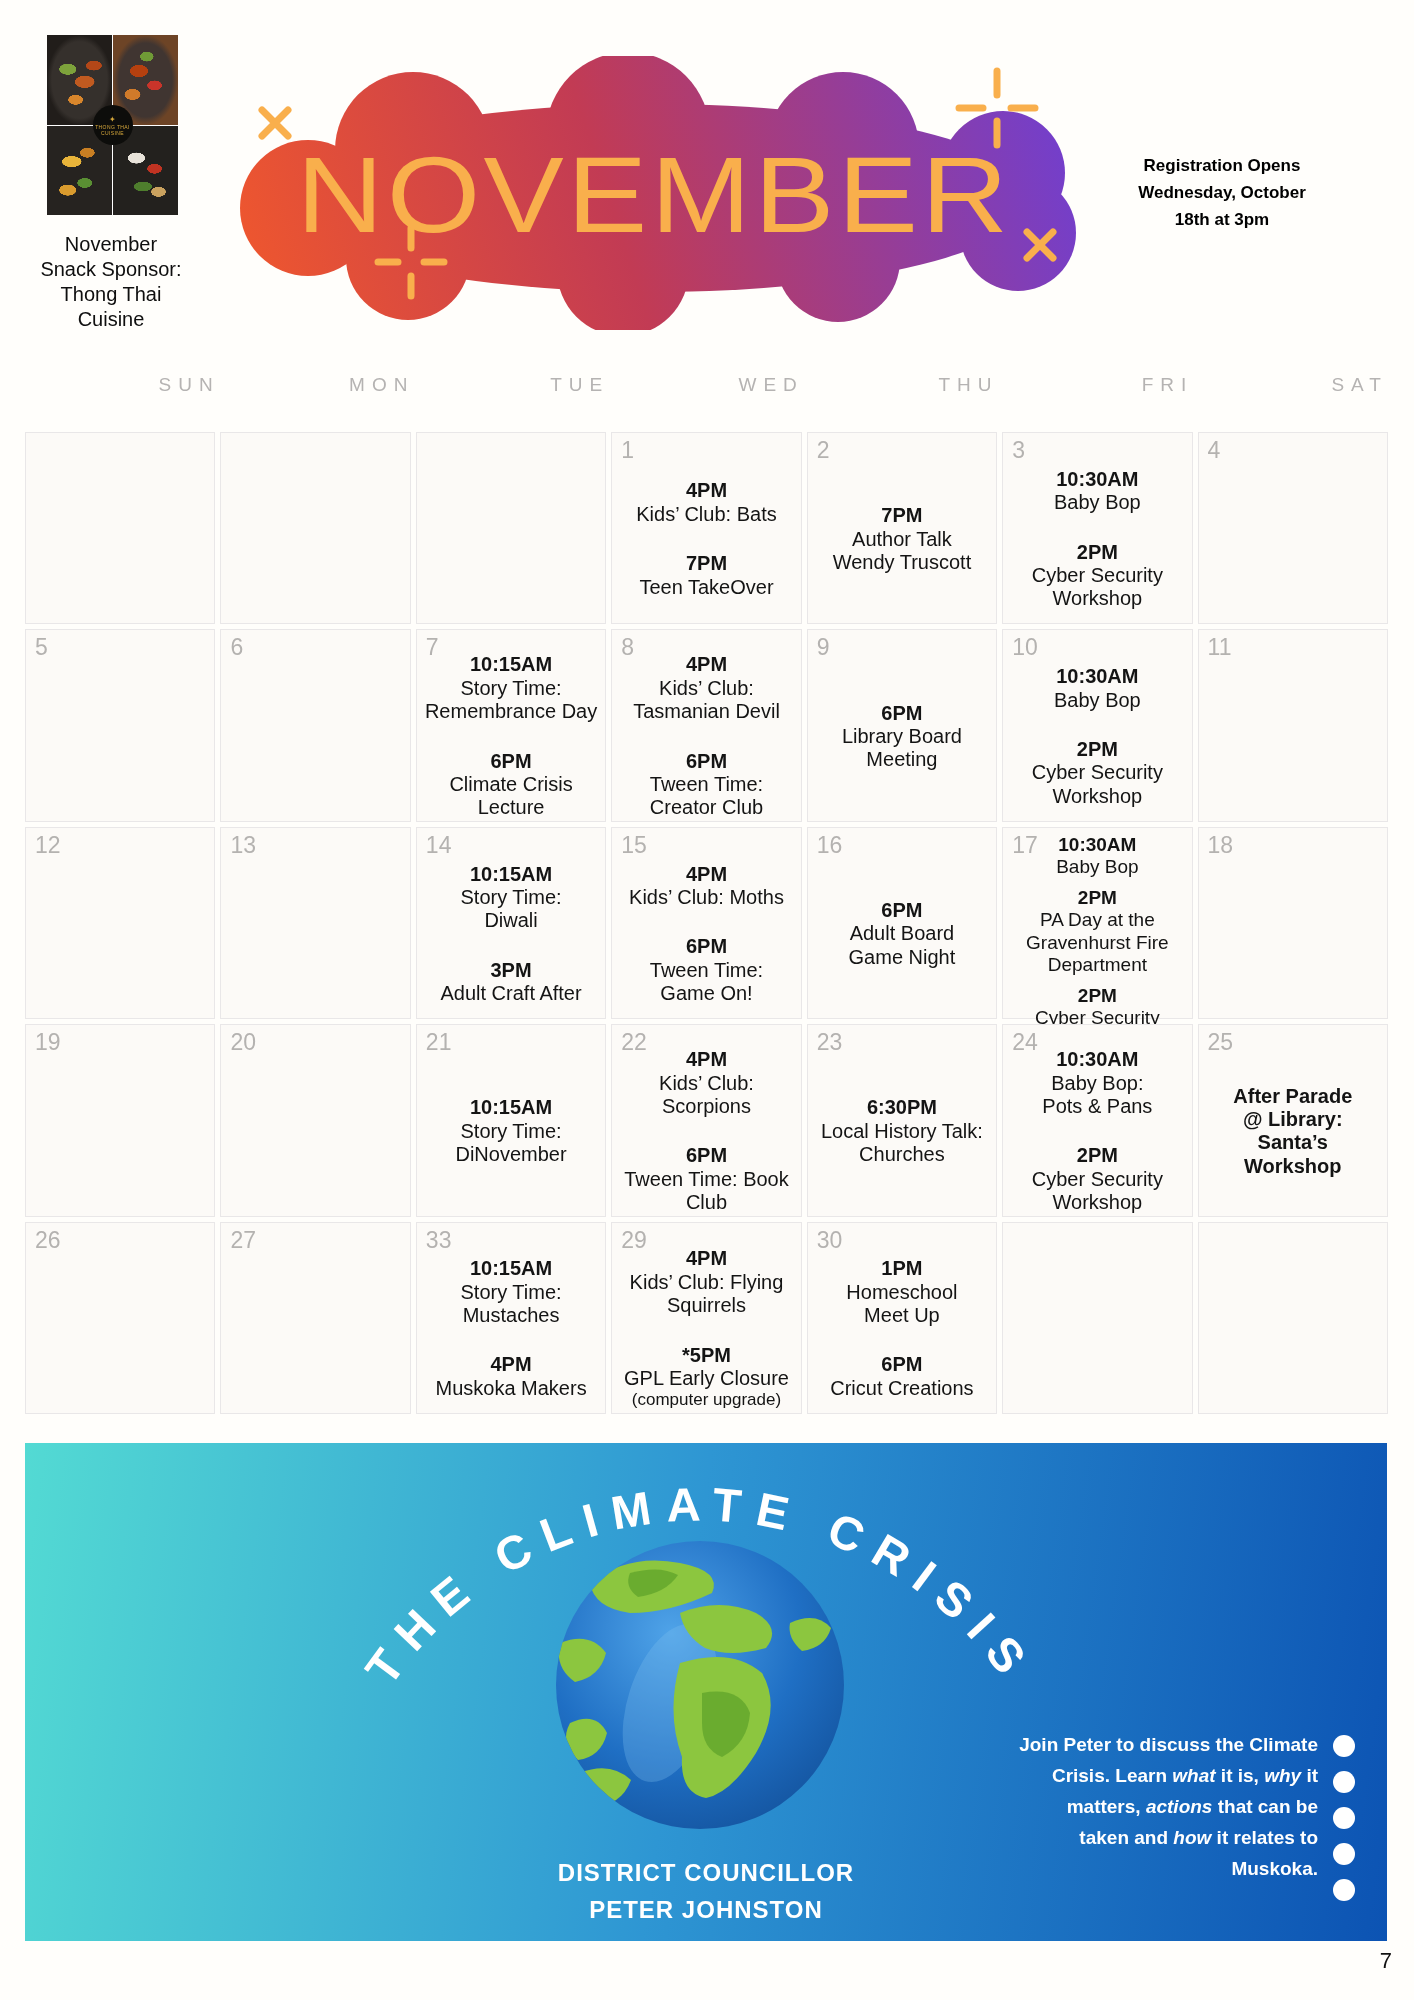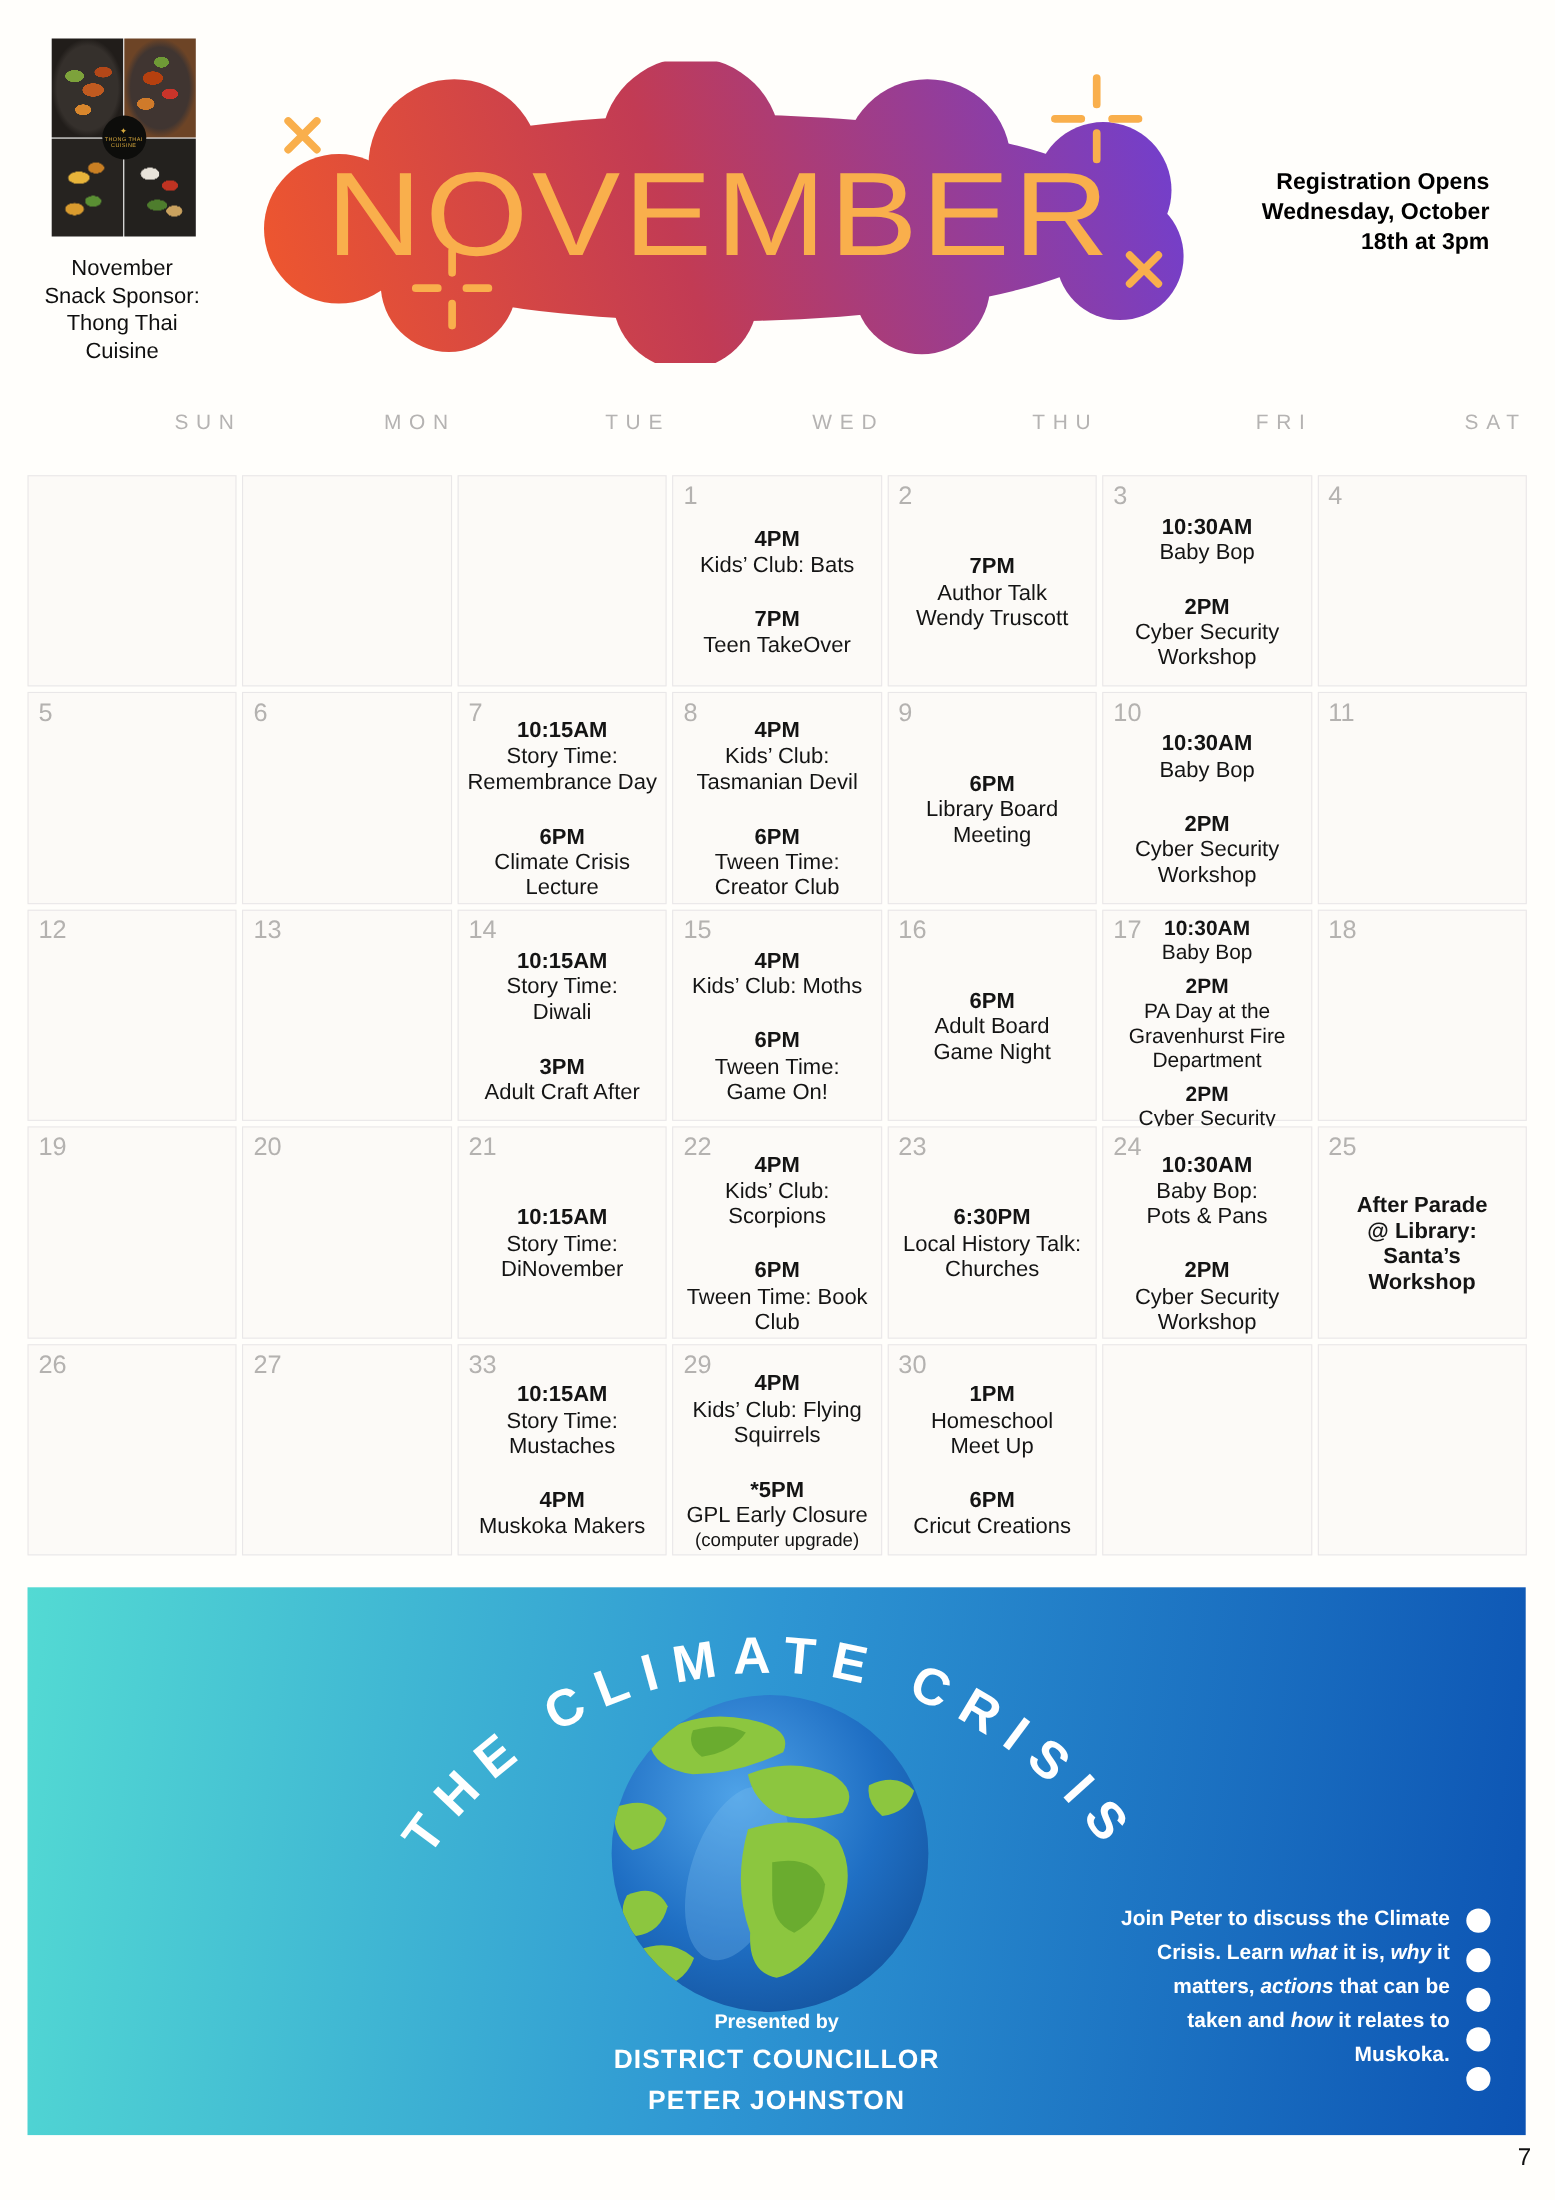--- a/index.html
+++ b/index.html
@@ -39,22 +39,22 @@
          display:flex;flex-direction:column;align-items:center;justify-content:center;
          font-size:5px;letter-spacing:.4px;text-align:center;line-height:6px;z-index:2;}
   .badge-icon{font-size:8px;line-height:9px;}
   .sponsor-caption{position:absolute;left:18px;top:232px;width:186px;text-align:center;
                    font-size:20px;line-height:25px;color:#0f0f0f;}
 
   
   .title-blob{position:absolute;left:228px;top:56px;width:852px;height:274px;}
 
   
-  .registration{position:absolute;left:1090px;top:152px;width:264px;text-align:right;
-                font-weight:700;font-size:21px;line-height:27px;color:#000;}
+  .registration{position:absolute;left:1090px;top:152px;width:264px;text-align:center;
+                font-weight:700;font-size:17px;line-height:27px;color:#000;}
 
   
   .day-headers{position:absolute;left:25px;top:374px;width:1363px;
                display:grid;grid-template-columns:repeat(7,1fr);}
   .dh{text-align:right;font-size:19px;letter-spacing:7px;padding-left:7px;
       color:#b5b3b2;font-weight:400;}
   .cal-grid{position:absolute;left:25px;top:432px;width:1363px;height:982px;
             display:grid;grid-template-columns:repeat(7,1fr);grid-auto-rows:1fr;gap:5px;}
   .cell{background:#fcfaf7;border:1px solid #e9e7e8;position:relative;}
   .num{position:absolute;top:4px;left:9px;font-size:23px;color:#b4b2b0;}
@@ -517,20 +517,19 @@
       <div class="r-dots">
           <div class="wdot"></div>
           <div class="wdot"></div>
           <div class="wdot"></div>
           <div class="wdot"></div>
           <div class="wdot"></div>
         </div>
     </div>
 
     <div class="b-presented">
-      <div class="presented-label">Presented by</div>
       <div class="presenter">DISTRICT COUNCILLOR</div>
       <div class="presenter">PETER JOHNSTON</div>
     </div>
   </div>
 
   <div class="pagenum">7</div>
 </div>
 
 </body></html>

